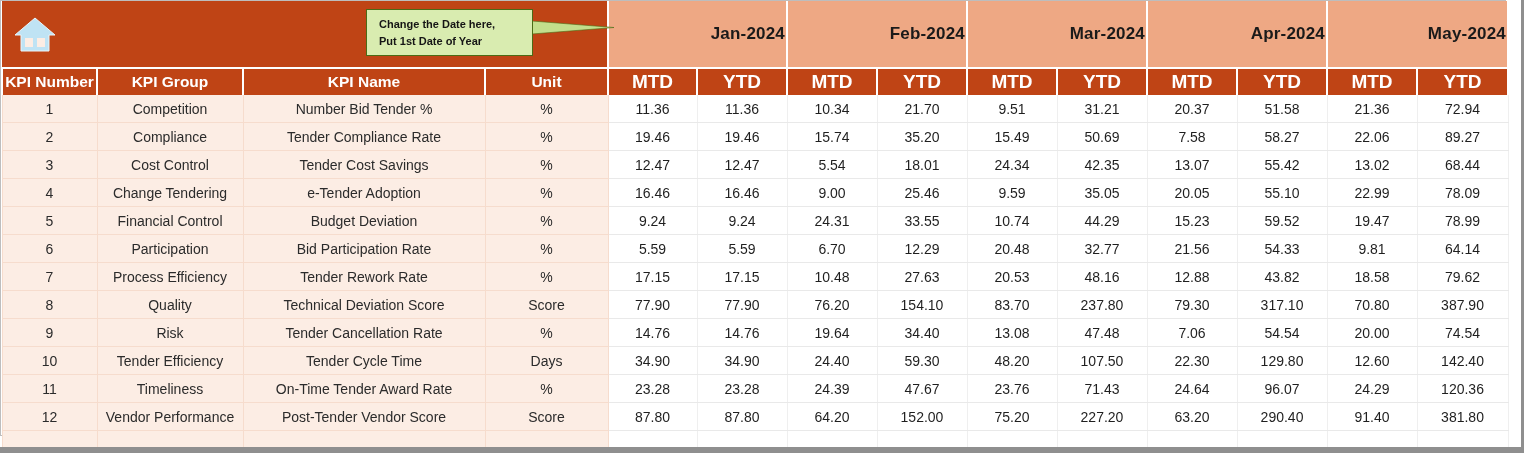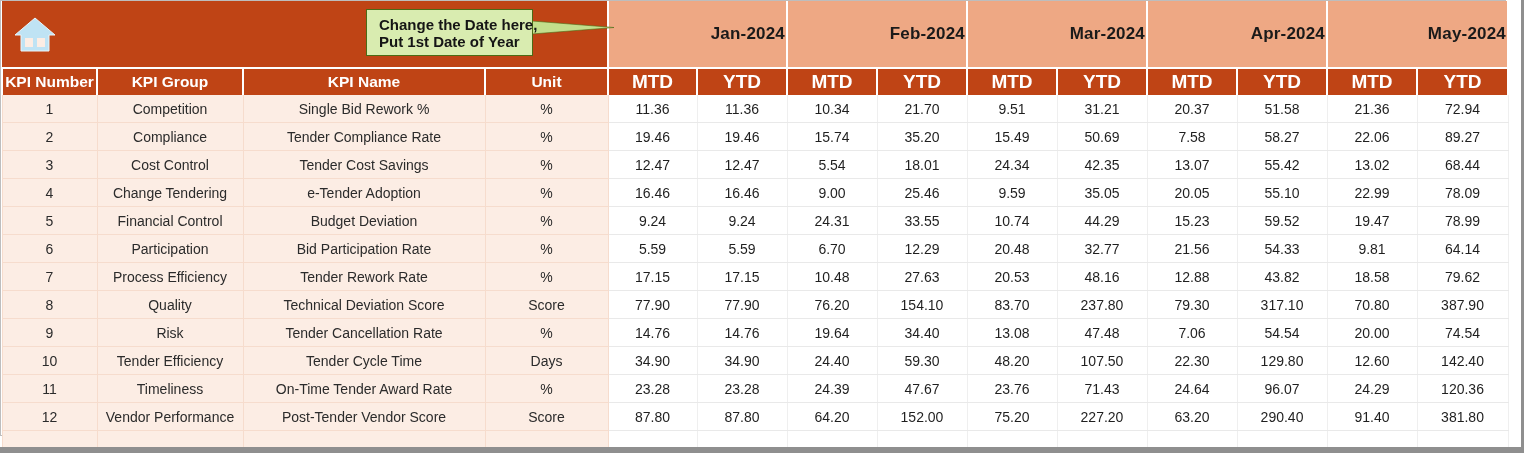--- a/index.html
+++ b/index.html
@@ -113,21 +113,21 @@
     background: #D9ECB0;
     border: 1px solid #4b6b16;
     box-sizing: border-box;
     z-index: 8;
     display: flex;
     flex-direction: column;
     justify-content: center;
     padding-left: 12px;
   }
   .callout-line {
-    font-size: 15px;
+    font-size: 11px;
     font-weight: bold;
     color: #151515;
     line-height: 17px;
     white-space: nowrap;
   }
   .callout-arrow {
     position: absolute;
     left: 531px;
     top: 20px;
     width: 82px;
@@ -192,21 +192,21 @@
           <td class="col-head sub">YTD</td>
           <td class="col-head sub">MTD</td>
           <td class="col-head sub">YTD</td>
         </tr>
       </thead>
 
       <tbody id="tbody">
           <tr>
             <td class="label first">1</td>
             <td class="label">Competition</td>
-            <td class="label">Single Bid Rework %</td>
+            <td class="label">Number Bid Tender %</td>
             <td class="label">%</td>
             <td class="num grpstart">11.36</td>
             <td class="num">11.36</td>
             <td class="num grpstart">10.34</td>
             <td class="num">21.70</td>
             <td class="num grpstart">9.51</td>
             <td class="num">31.21</td>
             <td class="num grpstart">20.37</td>
             <td class="num">51.58</td>
             <td class="num grpstart">21.36</td>

